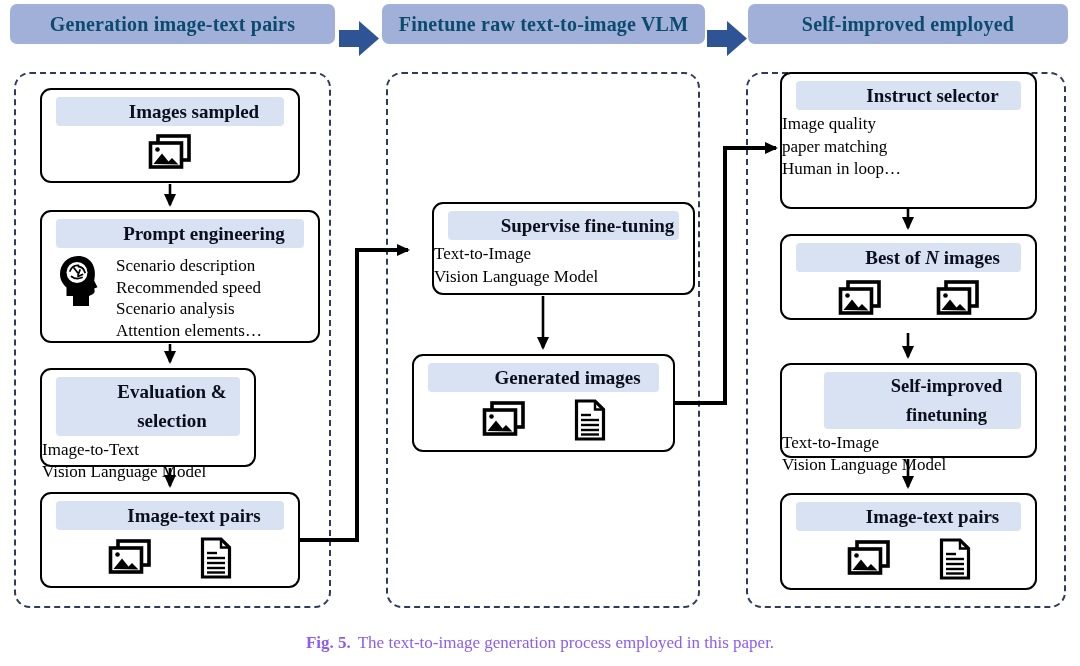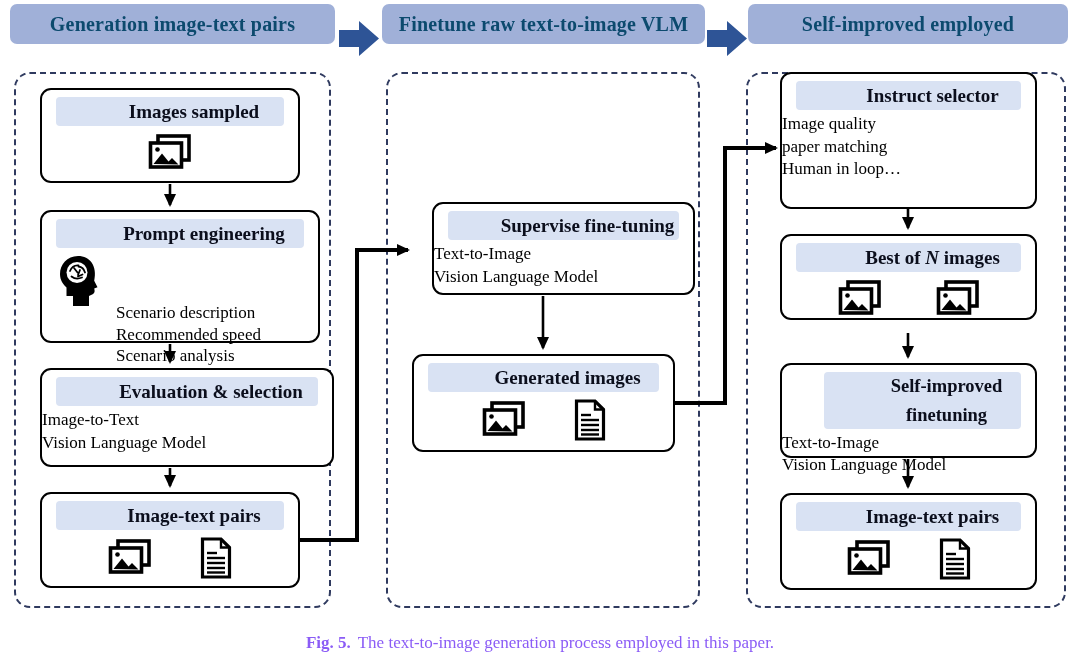--- a/index.html
+++ b/index.html
@@ -30,21 +30,21 @@
     box-sizing:border-box;z-index:3;
   }
   .pill{
     margin:7px 14px 3px;background:#d9e2f3;border-radius:4px;text-align:center;
     font-weight:700;font-size:19px;line-height:1.55;color:#0b0e1c;padding-left:48px;
   }
   .pill i{font-style:italic;}
   .body-lines{text-align:left;font-size:17px;line-height:1.3;color:#000;margin-top:2px;}
   .icons-row{display:flex;justify-content:center;align-items:center;gap:46px;margin-top:7px;}
   .pe-row{display:flex;align-items:flex-start;padding:4px 8px 0 16px;}
-  .pe-lines{margin-left:14px;text-align:left;font-size:17px;line-height:1.26;margin-top:47px;}
+  .pe-lines{margin-left:14px;text-align:left;font-size:17px;line-height:1.26;}
   .icon{display:block;}
   
   .caption{
     position:absolute;left:0;right:0;top:633px;text-align:center;font-size:17px;color:#8b5cf6;
   }
   .caption .fig-label{font-weight:700;margin-right:7px;}
 </style>
 </head>
 <body>
 
@@ -115,21 +115,21 @@
       </svg>
       <div class="pe-lines">
         <div>Scenario description</div>
         <div>Recommended speed</div>
         <div>Scenario analysis</div>
         <div>Attention elements…</div>
       </div>
     </div>
   </div>
 
-  <div class="node" style="left:40px;top:368px;width:294px;height:99px;">
+  <div class="node" style="left:40px;top:368px;width:216px;height:99px;">
     <div class="pill">Evaluation &amp; selection</div>
     <div class="body-lines">
       <div>Image-to-Text</div>
       <div>Vision Language Model</div>
     </div>
   </div>
 
   <div class="node" style="left:40px;top:492px;width:260px;height:96px;">
     <div class="pill">Image-text pairs</div>
     <div class="icons-row">

